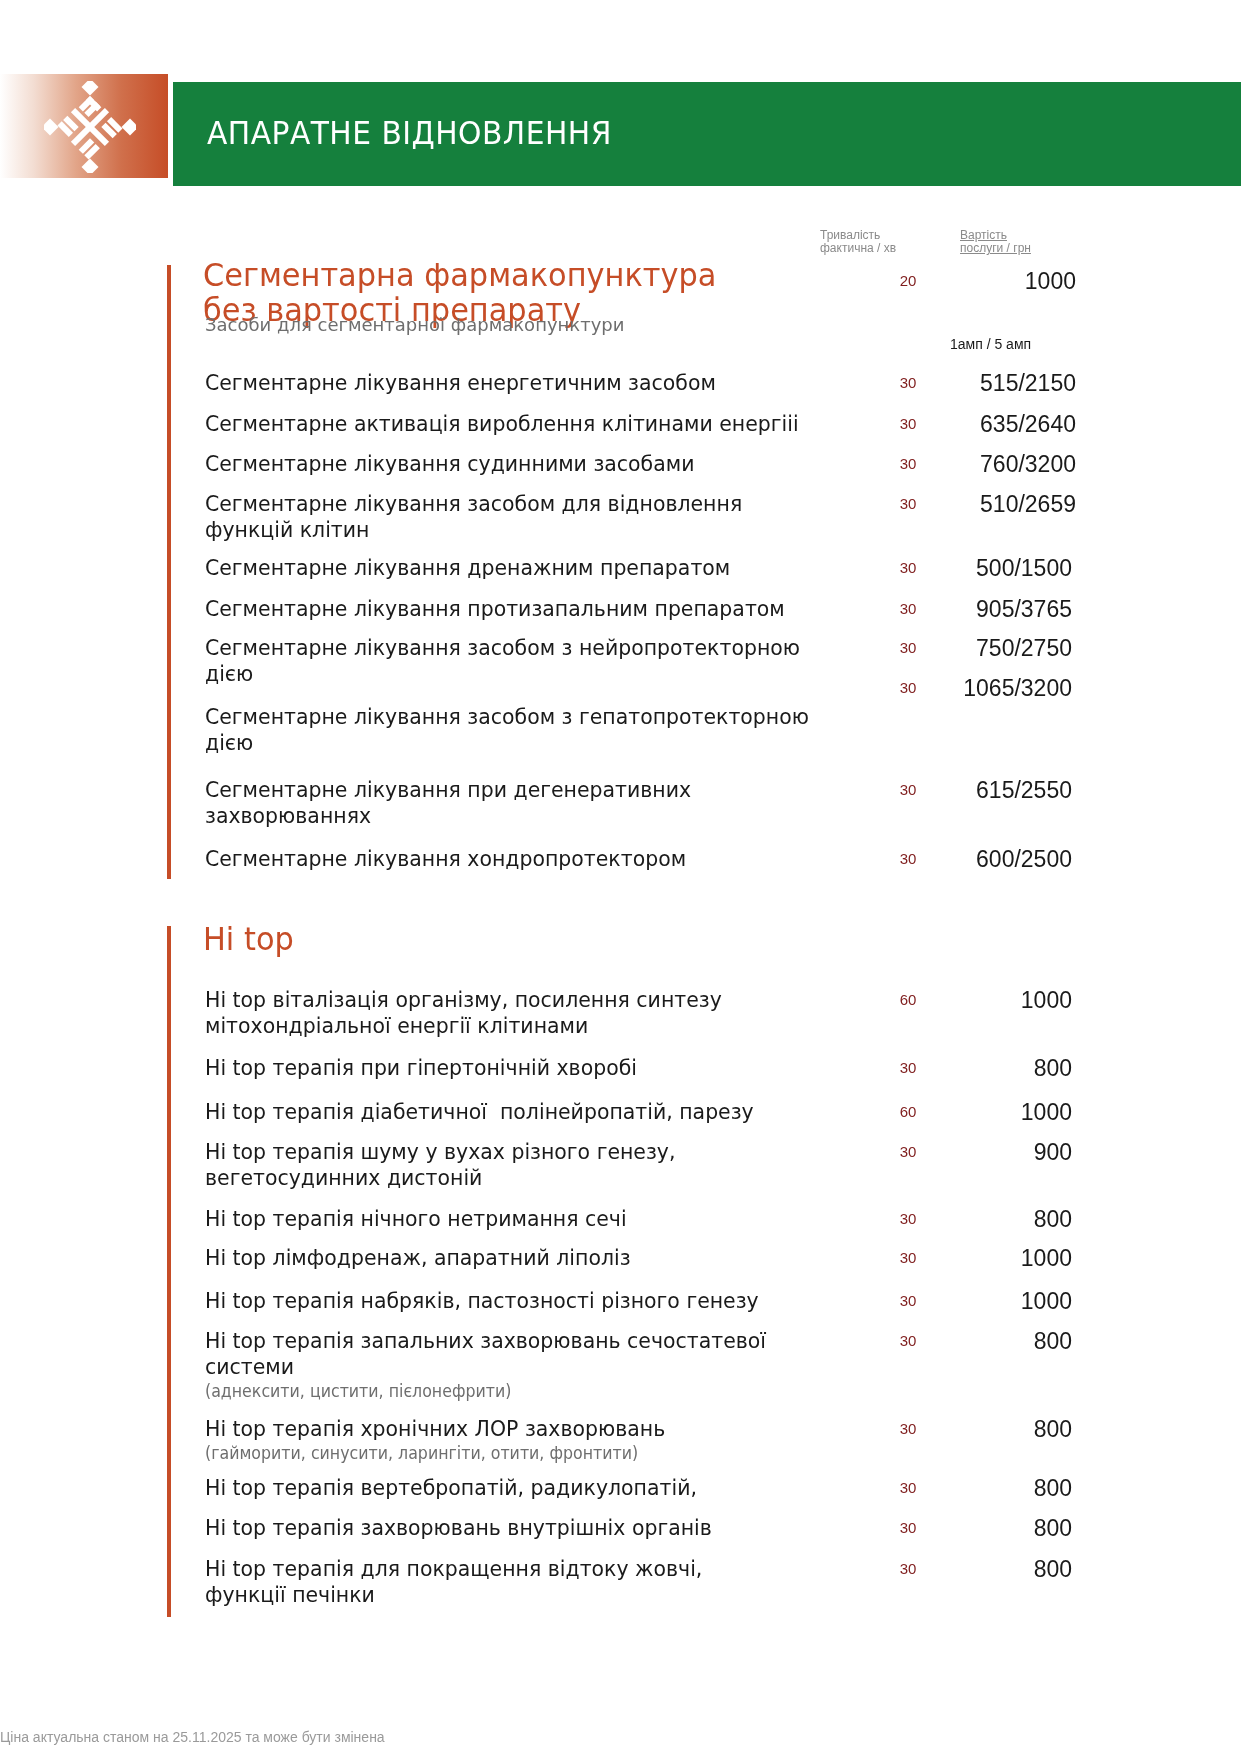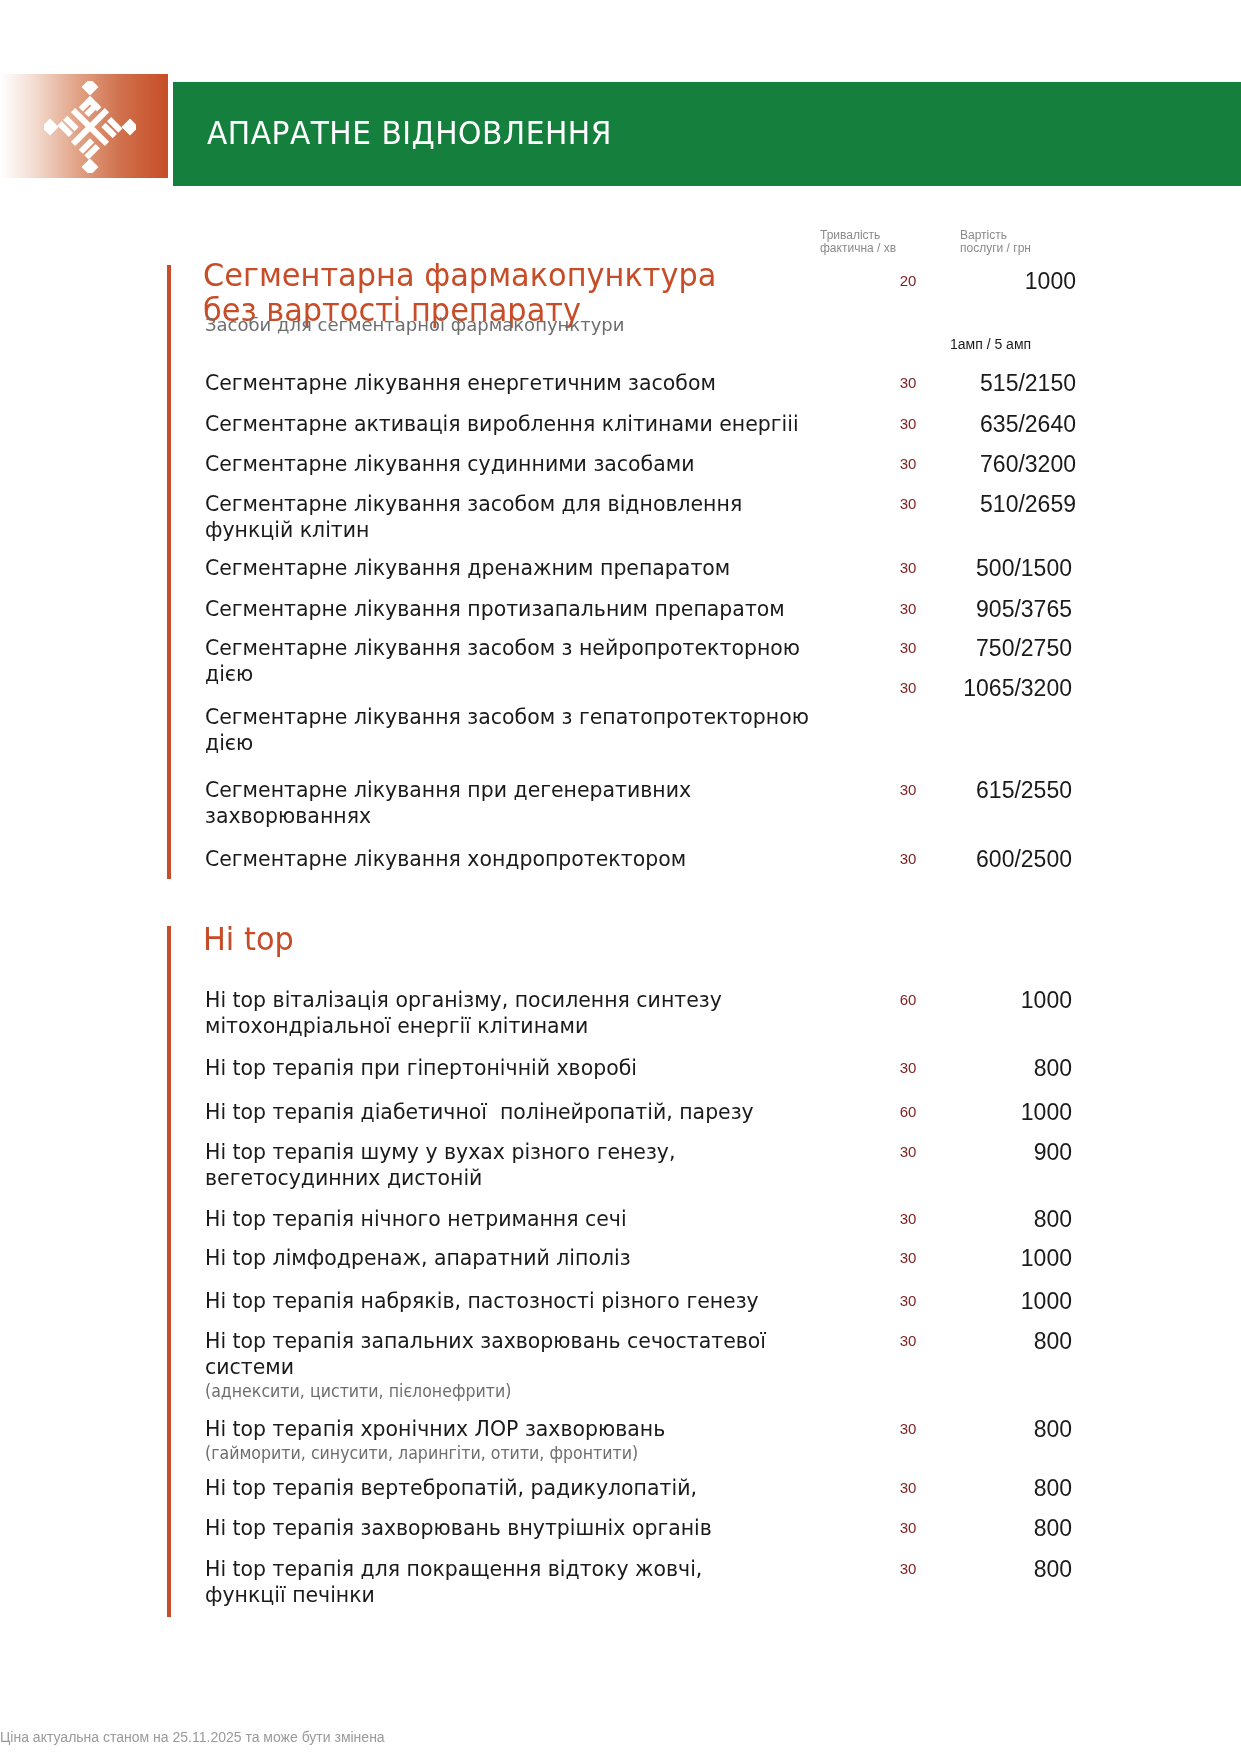--- a/index.html
+++ b/index.html
@@ -20,21 +20,21 @@
     color: #ffffff; font-size: 32px; letter-spacing: 0.5px;
     font-family: "DejaVu Sans", sans-serif; font-weight: normal;
     transform: scaleX(0.93); transform-origin: left center;
   }
 
   .col-header {
     position: absolute; top: 216px; font-size: 12px; color: #8a8a8a;
     text-align: left; line-height: 13px; margin-top: 13px;
   }
   .col-header.dur { left: 820px; width: 116px; }
-  .col-header.price { left: 960px; width: 120px; }
+  .col-header.price { left: 960px; width: 120px; text-decoration: underline; }
 
   .section-bar { position: absolute; left: 167px; width: 4px; background: #c64d27; }
 
   .section-title {
     position: absolute; left: 203px; color: #c64d27; font-size: 32px; line-height: 35px;
     font-family: "DejaVu Sans", sans-serif;
     transform: scaleX(0.95); transform-origin: left top;
   }
   .section-subtitle {
     position: absolute; left: 205px; color: #6e6e6e; font-size: 18px;

